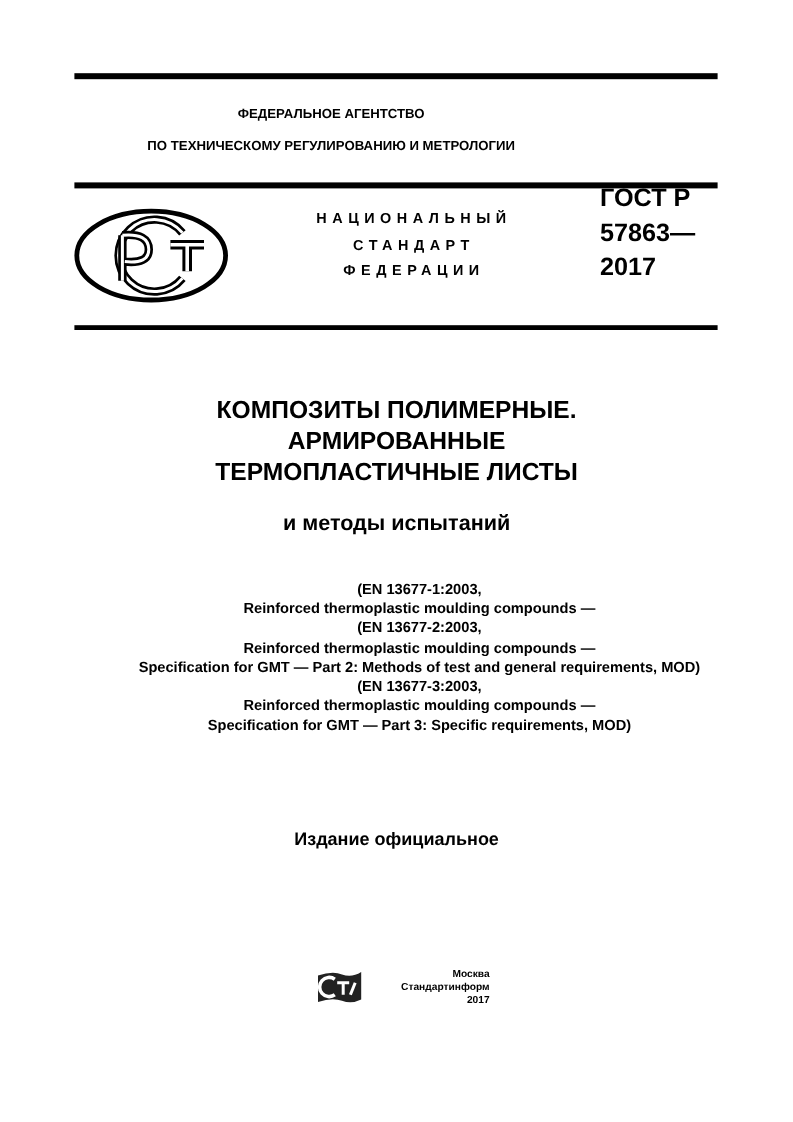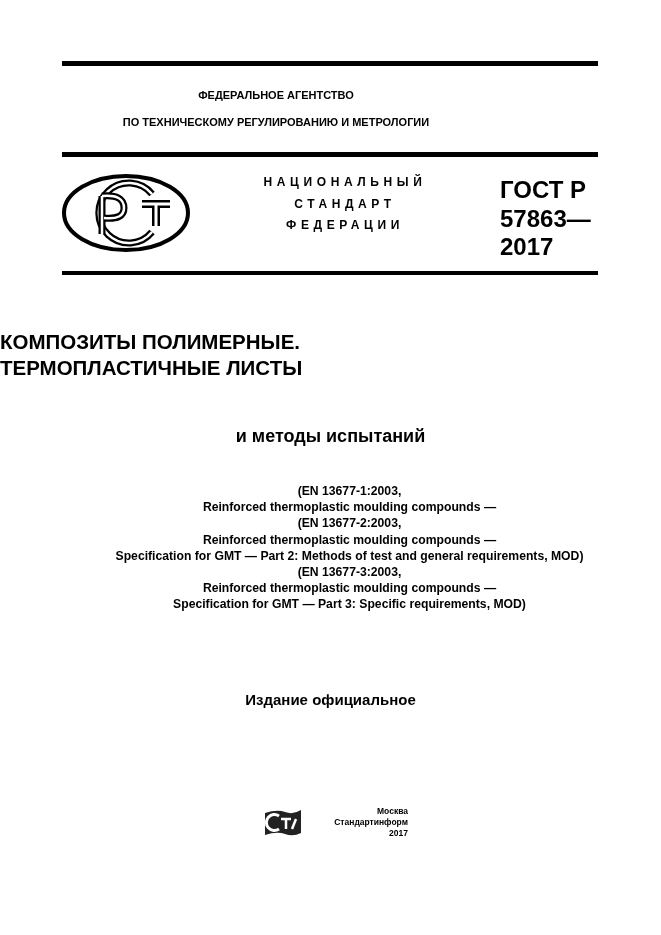--- a/index.html
+++ b/index.html
@@ -20,26 +20,26 @@
     .agency.l2 { top: 116px; }
 
     .logo { position: absolute; left: 60px; top: 172px; width: 132px; height: 82px; }
 
     .national {
       position: absolute; left: 250px; top: 172px; width: 190px;
       text-align: center; font-weight: bold; font-size: 12px;
       letter-spacing: 4.6px; line-height: 21.5px;
     }
     .gost {
-      position: absolute; left: 500px; top: 176px; width: 100px;
-      font-weight: bold; font-size: 24px; line-height: 28.5px;
+      position: absolute; left: 500px; top: 152px; width: 100px;
+      font-weight: bold; font-size: 21px; line-height: 28.5px;
     }
 
     .title {
-      position: absolute; left: 0; top: 329px; width: 661px; 
+      position: absolute; left: 0; top: 329px; width: 661px; text-align: center;
       font-weight: bold; font-size: 20.5px; line-height: 26px;
     }
     .subtitle {
       position: absolute; left: 0; top: 424px; width: 661px; text-align: center;
       font-weight: bold; font-size: 18px; line-height: 24px;
     }
     .refs {
       position: absolute; left: 0; top: 483px; width: 661px; text-align: center;
       font-weight: bold; font-size: 12.2px; line-height: 16.2px; margin-left: 19px;
     }
@@ -85,20 +85,21 @@
 <div class="gost">
   <div>ГОСТ Р</div>
   <div>57863—</div>
   <div>2017</div>
 </div>
 
 <div class="rule r3"></div>
 
 <div class="title">
   <div>КОМПОЗИТЫ ПОЛИМЕРНЫЕ.</div>
+  <div>АРМИРОВАННЫЕ</div>
   <div>ТЕРМОПЛАСТИЧНЫЕ ЛИСТЫ</div>
 </div>
 
 <div class="subtitle">
   <div>и методы испытаний</div>
 </div>
 
 <div class="refs">
   <div>(EN 13677-1:2003,</div>
   <div>Reinforced thermoplastic moulding compounds —</div>

